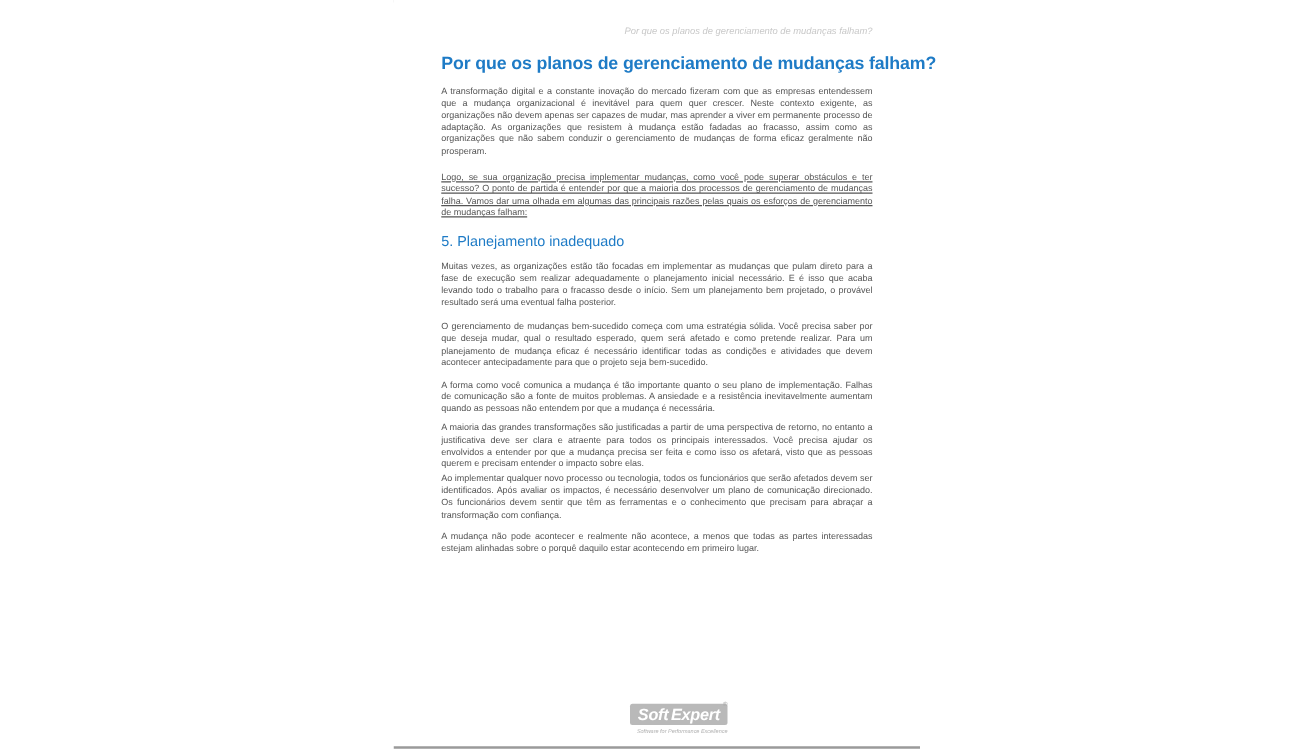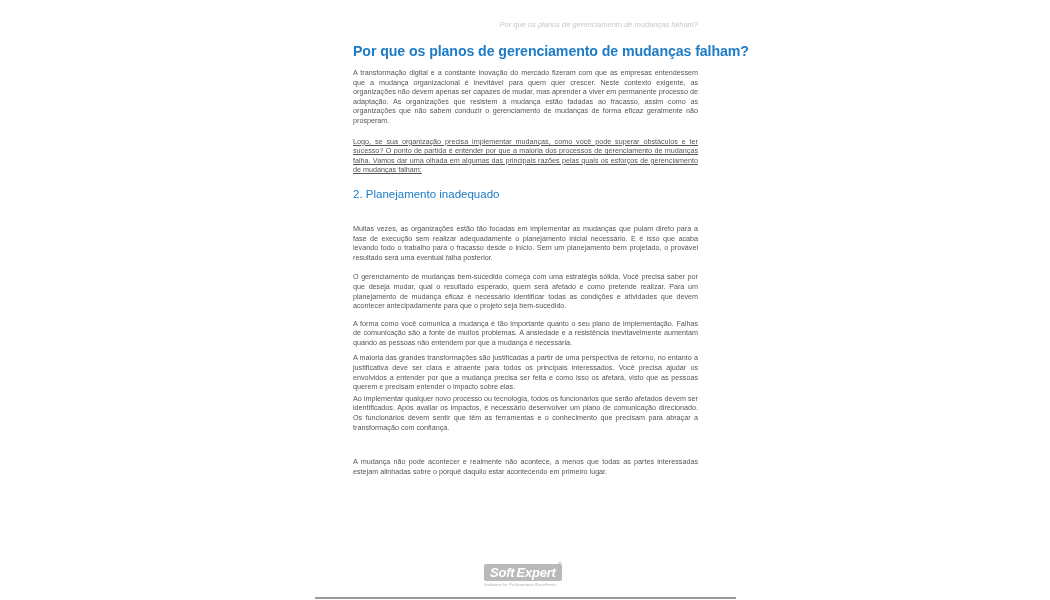--- a/index.html
+++ b/index.html
@@ -5,48 +5,48 @@
   html, body { margin: 0; padding: 0; background: #ffffff; }
   body { width: 1050px; height: 600px; position: relative; overflow: hidden; font-family: "Liberation Sans", sans-serif; }
   .page { position: absolute; left: 315px; top: 0; width: 421px; height: 424px; background: #fff; }
   .edge-top { position: absolute; left: 315px; top: 0; width: 421px; height: 2px; background: #d4d4d4; }
   .edge-bottom { position: absolute; left: 315px; top: 597px; width: 421px; height: 2px; background: #9a9a9a; }
   .running-header { position: absolute; right: 38px; top: 20px; font-size: 7.5px; font-style: italic; color: #c8c8c8; }
   .title { position: absolute; left: 38px; top: 33px; width: 360px; font-size: 14.2px; font-weight: bold; color: #1e7bc6; letter-spacing: -0.1px; white-space: nowrap; }
   .content { position: absolute; left: 38px; top: 68px; width: 345px; }
   .para { font-size: 7.2px; line-height: 9.6px; color: #555555; text-align: justify; margin: 0; }
   .h2 { font-size: 11.5px; color: #1e7bc6; margin: 0; font-weight: normal; white-space: nowrap; }
-  .logo { position: absolute; left: 169px; top: 563px; width: 108px; text-align: left; }
+  .logo { position: absolute; left: 159px; top: 563px; width: 108px; text-align: right; }
   .logo-mark { display: inline-block; background: #b9b9b9; color: #fff; font-weight: bold; font-style: italic; font-size: 13px; padding: 1px 6px; border-radius: 2px; letter-spacing: -0.2px; }
   .logo-mark span.sep { display: inline-block; width: 2px; }
   .logo-reg { position: absolute; right: 0; top: -2px; font-size: 5px; color: #aaa; }
   .logo-tag { font-size: 4.4px; font-style: italic; color: #b0b0b0; margin-top: 1px; }
 </style>
 </head>
 <body>
 
 <div class="edge-top"></div>
 
 <div class="page">
   <div class="running-header">Por que os planos de gerenciamento de mudanças falham?</div>
   <h1 class="title">Por que os planos de gerenciamento de mudanças falham?</h1>
 
   <div class="content">
     <p class="para" style="margin-top:0;">A transformação digital e a constante inovação do mercado fizeram com que as empresas entendessem que a mudança organizacional é inevitável para quem quer crescer. Neste contexto exigente, as organizações não devem apenas ser capazes de mudar, mas aprender a viver em permanente processo de adaptação. As organizações que resistem à mudança estão fadadas ao fracasso, assim como as organizações que não sabem conduzir o gerenciamento de mudanças de forma eficaz geralmente não prosperam.</p>
     <p class="para" style="margin-top:11px;text-decoration:underline;">Logo, se sua organização precisa implementar mudanças, como você pode superar obstáculos e ter sucesso? O ponto de partida é entender por que a maioria dos processos de gerenciamento de mudanças falha. Vamos dar uma olhada em algumas das principais razões pelas quais os esforços de gerenciamento de mudanças falham:</p>
 
-    <h2 class="h2" style="margin-top:13px;">2. Planejamento inadequado</h2>
-    <p class="para" style="margin-top:24px;">Muitas vezes, as organizações estão tão focadas em implementar as mudanças que pulam direto para a fase de execução sem realizar adequadamente o planejamento inicial necessário. E é isso que acaba levando todo o trabalho para o fracasso desde o início. Sem um planejamento bem projetado, o provável resultado será uma eventual falha posterior.</p>
+    <h2 class="h2" style="margin-top:13px;">5. Planejamento inadequado</h2>
+    <p class="para" style="margin-top:8px;">Muitas vezes, as organizações estão tão focadas em implementar as mudanças que pulam direto para a fase de execução sem realizar adequadamente o planejamento inicial necessário. E é isso que acaba levando todo o trabalho para o fracasso desde o início. Sem um planejamento bem projetado, o provável resultado será uma eventual falha posterior.</p>
     <p class="para" style="margin-top:10px;">O gerenciamento de mudanças bem-sucedido começa com uma estratégia sólida. Você precisa saber por que deseja mudar, qual o resultado esperado, quem será afetado e como pretende realizar. Para um planejamento de mudança eficaz é necessário identificar todas as condições e atividades que devem acontecer antecipadamente para que o projeto seja bem-sucedido.</p>
 
     <p class="para" style="margin-top:8px;">A forma como você comunica a mudança é tão importante quanto o seu plano de implementação. Falhas de comunicação são a fonte de muitos problemas. A ansiedade e a resistência inevitavelmente aumentam quando as pessoas não entendem por que a mudança é necessária.</p>
     <p class="para" style="margin-top:6px;">A maioria das grandes transformações são justificadas a partir de uma perspectiva de retorno, no entanto a justificativa deve ser clara e atraente para todos os principais interessados. Você precisa ajudar os envolvidos a entender por que a mudança precisa ser feita e como isso os afetará, visto que as pessoas querem e precisam entender o impacto sobre elas.</p>
     <p class="para" style="margin-top:2px;">Ao implementar qualquer novo processo ou tecnologia, todos os funcionários que serão afetados devem ser identificados. Após avaliar os impactos, é necessário desenvolver um plano de comunicação direcionado. Os funcionários devem sentir que têm as ferramentas e o conhecimento que precisam para abraçar a transformação com confiança.</p>
 
-    <p class="para" style="margin-top:25px;">A mudança não pode acontecer e realmente não acontece, a menos que todas as partes interessadas estejam alinhadas sobre o porquê daquilo estar acontecendo em primeiro lugar.</p>
+    <p class="para" style="margin-top:8px;">A mudança não pode acontecer e realmente não acontece, a menos que todas as partes interessadas estejam alinhadas sobre o porquê daquilo estar acontecendo em primeiro lugar.</p>
   </div>
 
   <div class="logo">
     <div style="position:relative; display:inline-block;">
       <span class="logo-mark"><span>Soft</span><span class="sep"></span><span>Expert</span></span>
       <span class="logo-reg">®</span>
     </div>
     <div class="logo-tag">Software for Performance Excellence</div>
   </div>
 </div>

